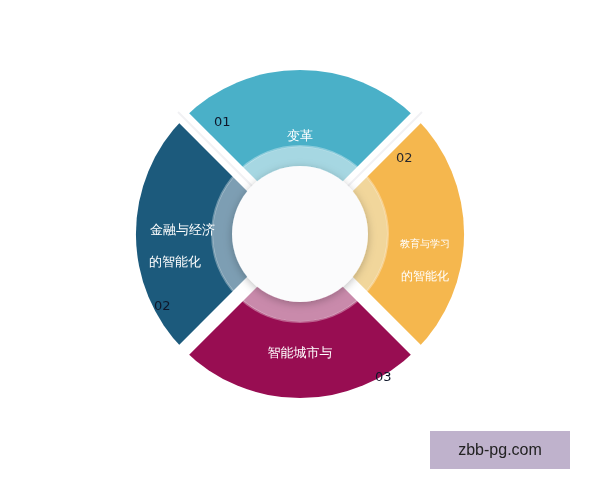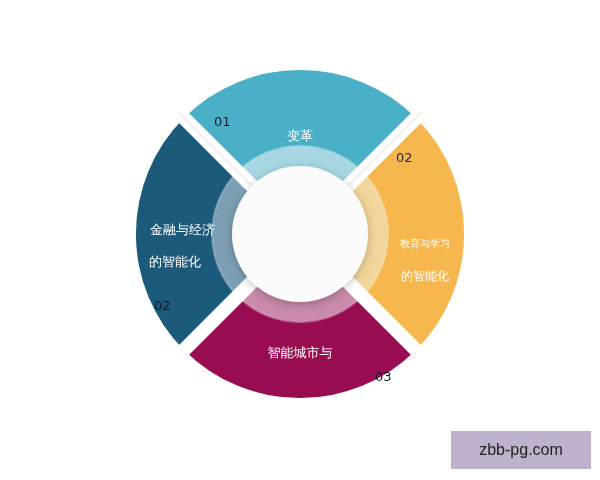--- a/index.html
+++ b/index.html
@@ -1,20 +1,20 @@
 <!DOCTYPE html>
 <html><head>
 <meta charset="utf-8">
 <style>
   html, body { margin:0; padding:0; }
   body { width:600px; height:480px; background:#ffffff; position:relative; overflow:hidden; font-family:"DejaVu Sans", sans-serif; }
   #diagram { position:absolute; left:0; top:0; width:600px; height:480px; }
   .seg-label { position:absolute; color:#ffffff; font-size:13px; text-align:center; line-height:32px; white-space:nowrap; }
   .seg-num { position:absolute; color:#0f172a; font-size:13px; }
-  .watermark { position:absolute; left:451px; top:431px; width:140px; height:38px; background:#bfb2cc; color:#222; font-family:"Liberation Sans", sans-serif; font-size:16px; display:flex; align-items:center; justify-content:center; }
+  .watermark { position:absolute; left:430px; top:431px; width:140px; height:38px; background:#bfb2cc; color:#222; font-family:"Liberation Sans", sans-serif; font-size:16px; display:flex; align-items:center; justify-content:center; }
 </style>
 </head>
 <body>
 
 <div id="diagram">
   <svg width="600" height="480" viewBox="0 0 600 480">
     <defs>
       <filter id="sh" x="-30%" y="-30%" width="160%" height="160%">
         <feDropShadow dx="0" dy="2" stdDeviation="4" flood-color="#000" flood-opacity="0.25"></feDropShadow>
       </filter>

